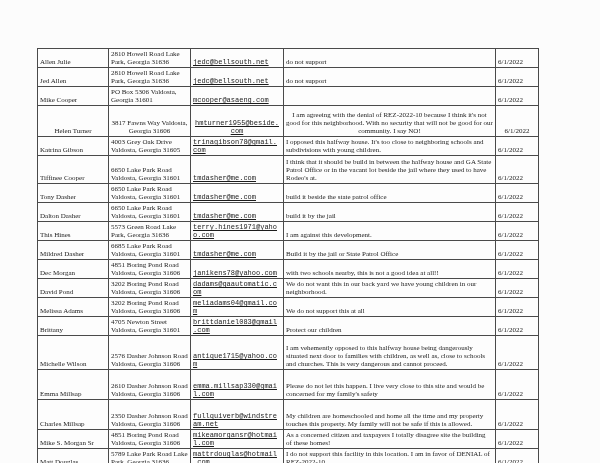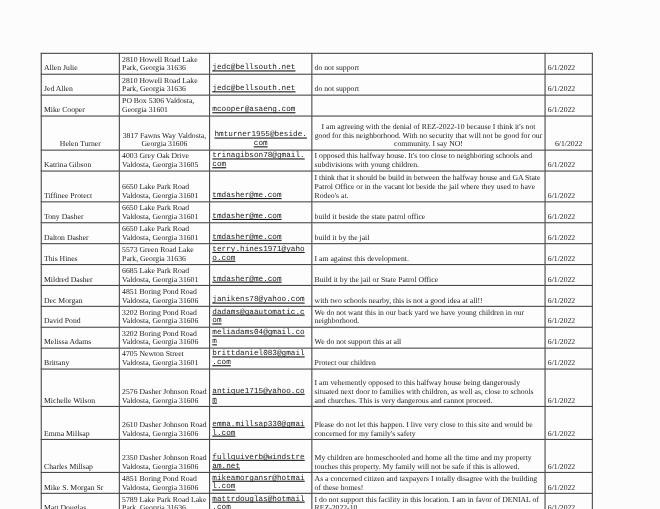--- a/index.html
+++ b/index.html
@@ -92,21 +92,21 @@
 
   <tr>
     <td class="c-name">Katrina Gibson</td>
     <td class="c-addr">4003 Grey Oak Drive Valdosta, Georgia 31605</td>
     <td class="c-email">trinagibson78@gmail.com</td>
     <td class="c-comment">I opposed this halfway house. It's too close to neighboring schools and subdivisions with young children.</td>
     <td class="c-date">6/1/2022</td>
   </tr>
 
   <tr>
-    <td class="c-name">Tiffinee Protect</td>
+    <td class="c-name">Tiffinee Cooper</td>
     <td class="c-addr">6650 Lake Park Road Valdosta, Georgia 31601</td>
     <td class="c-email">tmdasher@me.com</td>
     <td class="c-comment">I think that it should be build in between the halfway house and GA State Patrol Office or in the vacant lot beside the jail where they used to have Rodeo's at.</td>
     <td class="c-date">6/1/2022</td>
   </tr>
 
   <tr>
     <td class="c-name">Tony Dasher</td>
     <td class="c-addr">6650 Lake Park Road Valdosta, Georgia 31601</td>
     <td class="c-email">tmdasher@me.com</td>
@@ -191,21 +191,21 @@
     <td class="c-addr">2350 Dasher Johnson Road Valdosta, Georgia 31606</td>
     <td class="c-email">fullquiverb@windstream.net</td>
     <td class="c-comment">My children are homeschooled and home all the time and my property touches this property. My family will not be safe if this is allowed.</td>
     <td class="c-date">6/1/2022</td>
   </tr>
 
   <tr>
     <td class="c-name">Mike S. Morgan Sr</td>
     <td class="c-addr">4851 Boring Pond Road Valdosta, Georgia 31606</td>
     <td class="c-email">mikeamorgansr@hotmail.com</td>
-    <td class="c-comment">As a concerned citizen and taxpayers I totally disagree with the building of these homes!</td>
+    <td class="c-comment">As a concerned citizen and taxpayers I totally disagree site the building of these homes!</td>
     <td class="c-date">6/1/2022</td>
   </tr>
 
   <tr>
     <td class="c-name">Matt Douglas</td>
     <td class="c-addr">5789 Lake Park Road Lake Park, Georgia 31636</td>
     <td class="c-email">mattrdouglas@hotmail.com</td>
     <td class="c-comment">I do not support this facility in this location. I am in favor of DENIAL of REZ-2022-10.</td>
     <td class="c-date">6/1/2022</td>
   </tr>

